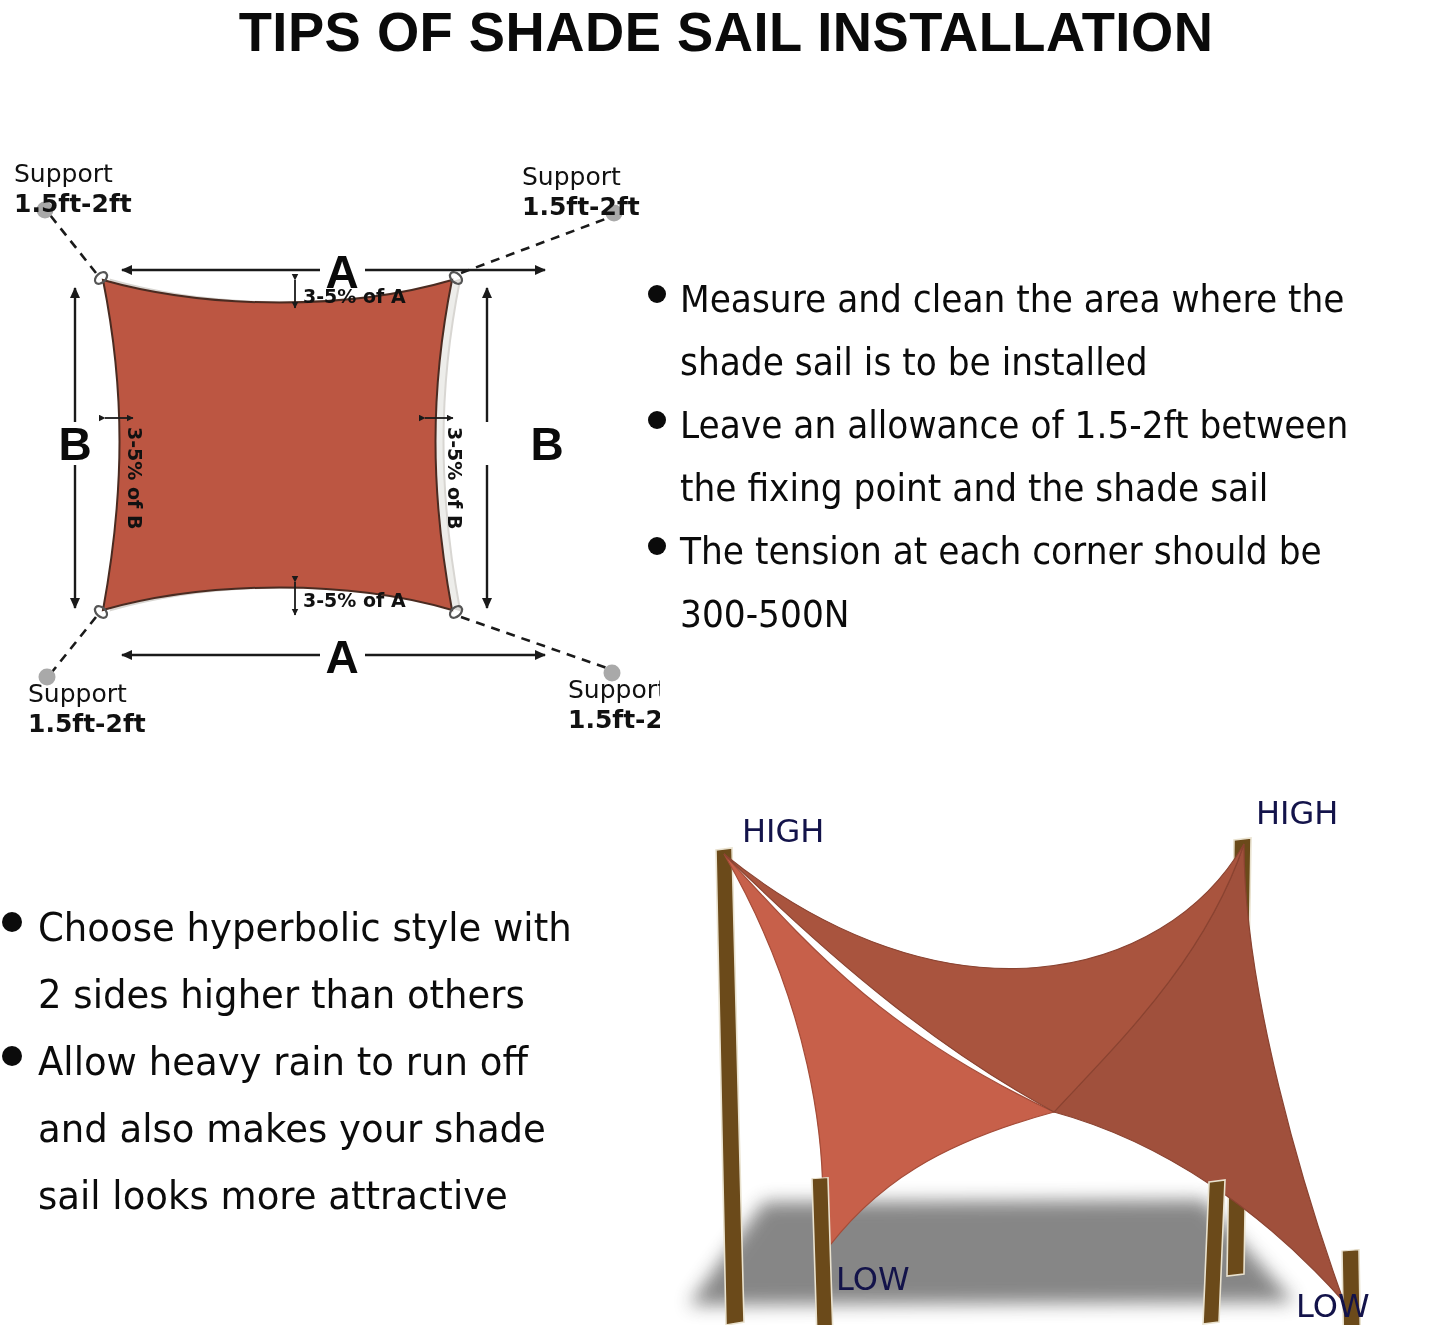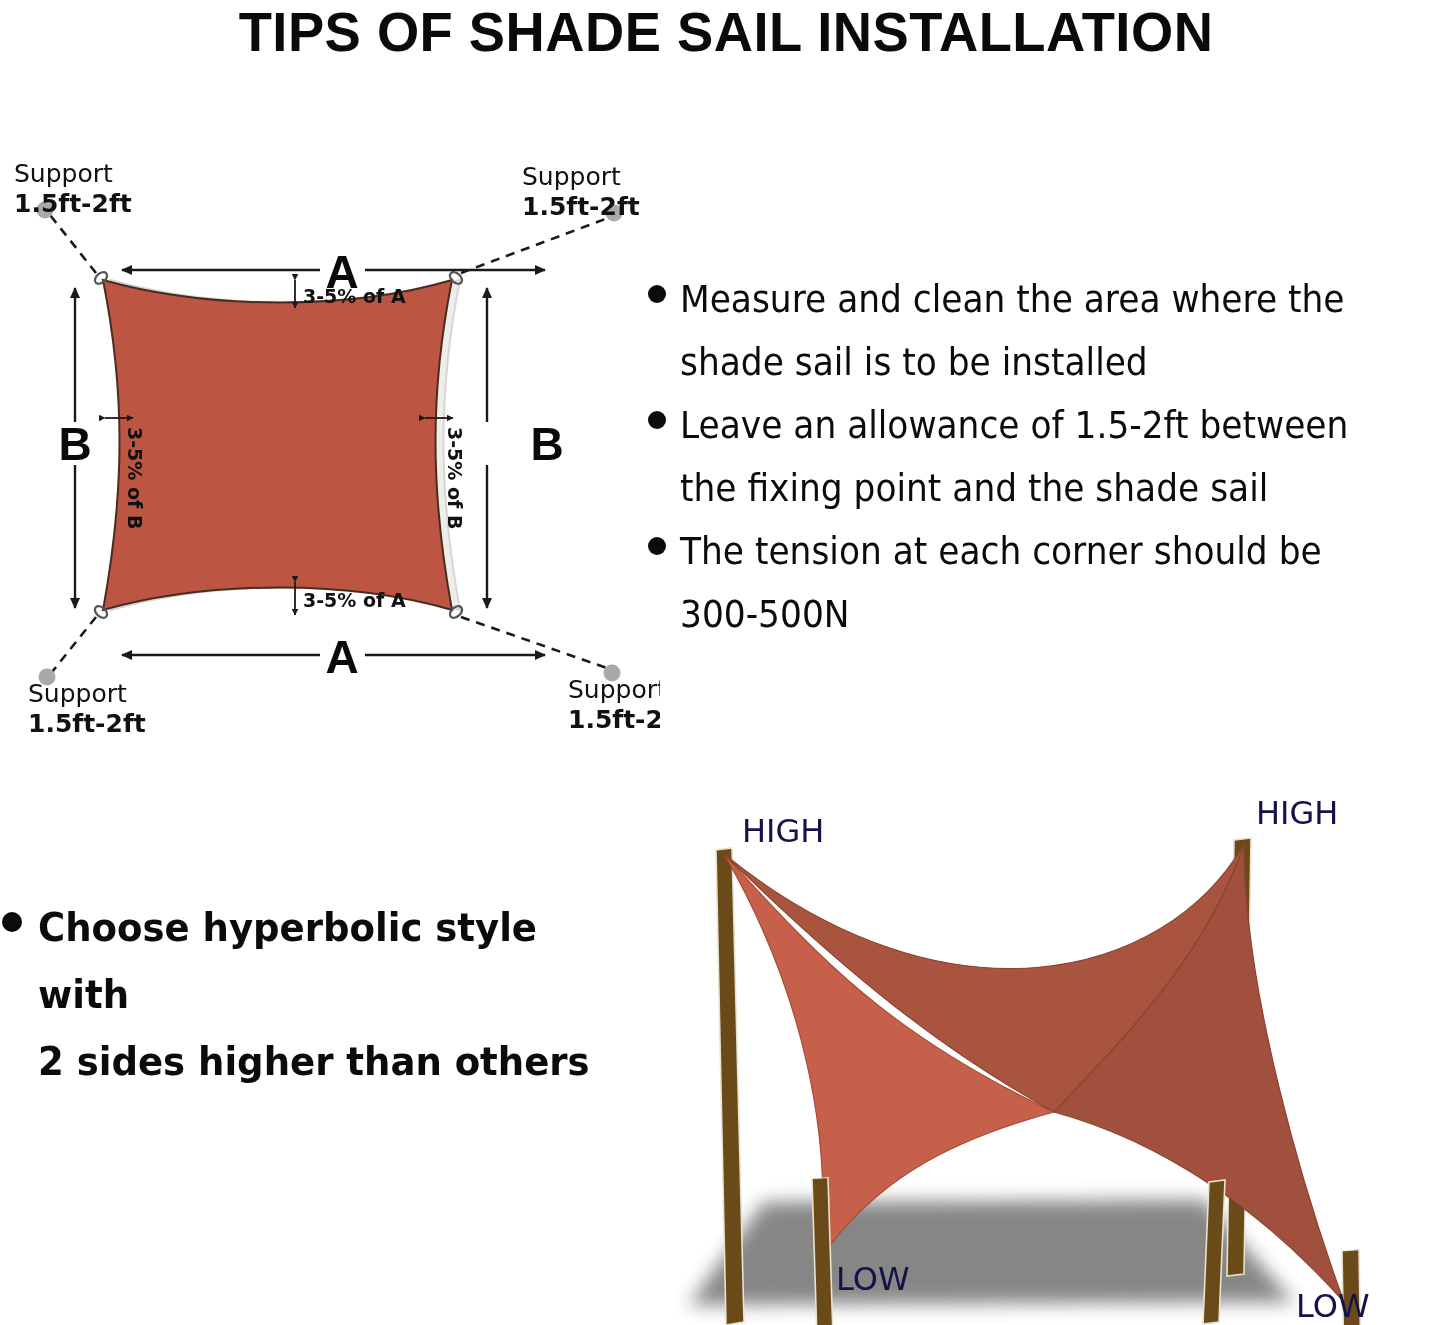--- a/index.html
+++ b/index.html
@@ -230,25 +230,31 @@
     <span class="bullet-text">Leave an allowance of 1.5-2ft between
 the fixing point and the shade sail</span>
   </li>
   <li class="bullet-row">
     <span class="bullet-dot"></span>
     <span class="bullet-text">The tension at each corner should be
 300-500N</span>
   </li>
 </ul>
 
-<ul id="tips-list-bottom" style="list-style:none;margin:0;padding:0;font-weight:bold;">
+<ul id="tips-list-bottom" style="list-style:none;margin:0;padding:0;">
   <li class="bullet-row">
     <span class="bullet-dot"></span>
     <span class="bullet-text">Choose hyperbolic style with
 2 sides higher than others</span>
+  </li>
+  <li class="bullet-row">
+    <span class="bullet-dot"></span>
+    <span class="bullet-text">Allow heavy rain to run off
+and also makes your shade
+sail looks more attractive</span>
   </li>
 </ul>
 
 <div id="hyperbolic-diagram">
   <svg id="hyperbolic-diagram-svg" width="800" height="543" viewBox="0 0 800 543">
     <defs>
       <filter id="softShadow" x="-30%" y="-60%" width="160%" height="260%">
         <feGaussianBlur stdDeviation="9"></feGaussianBlur>
       </filter>
     </defs>

